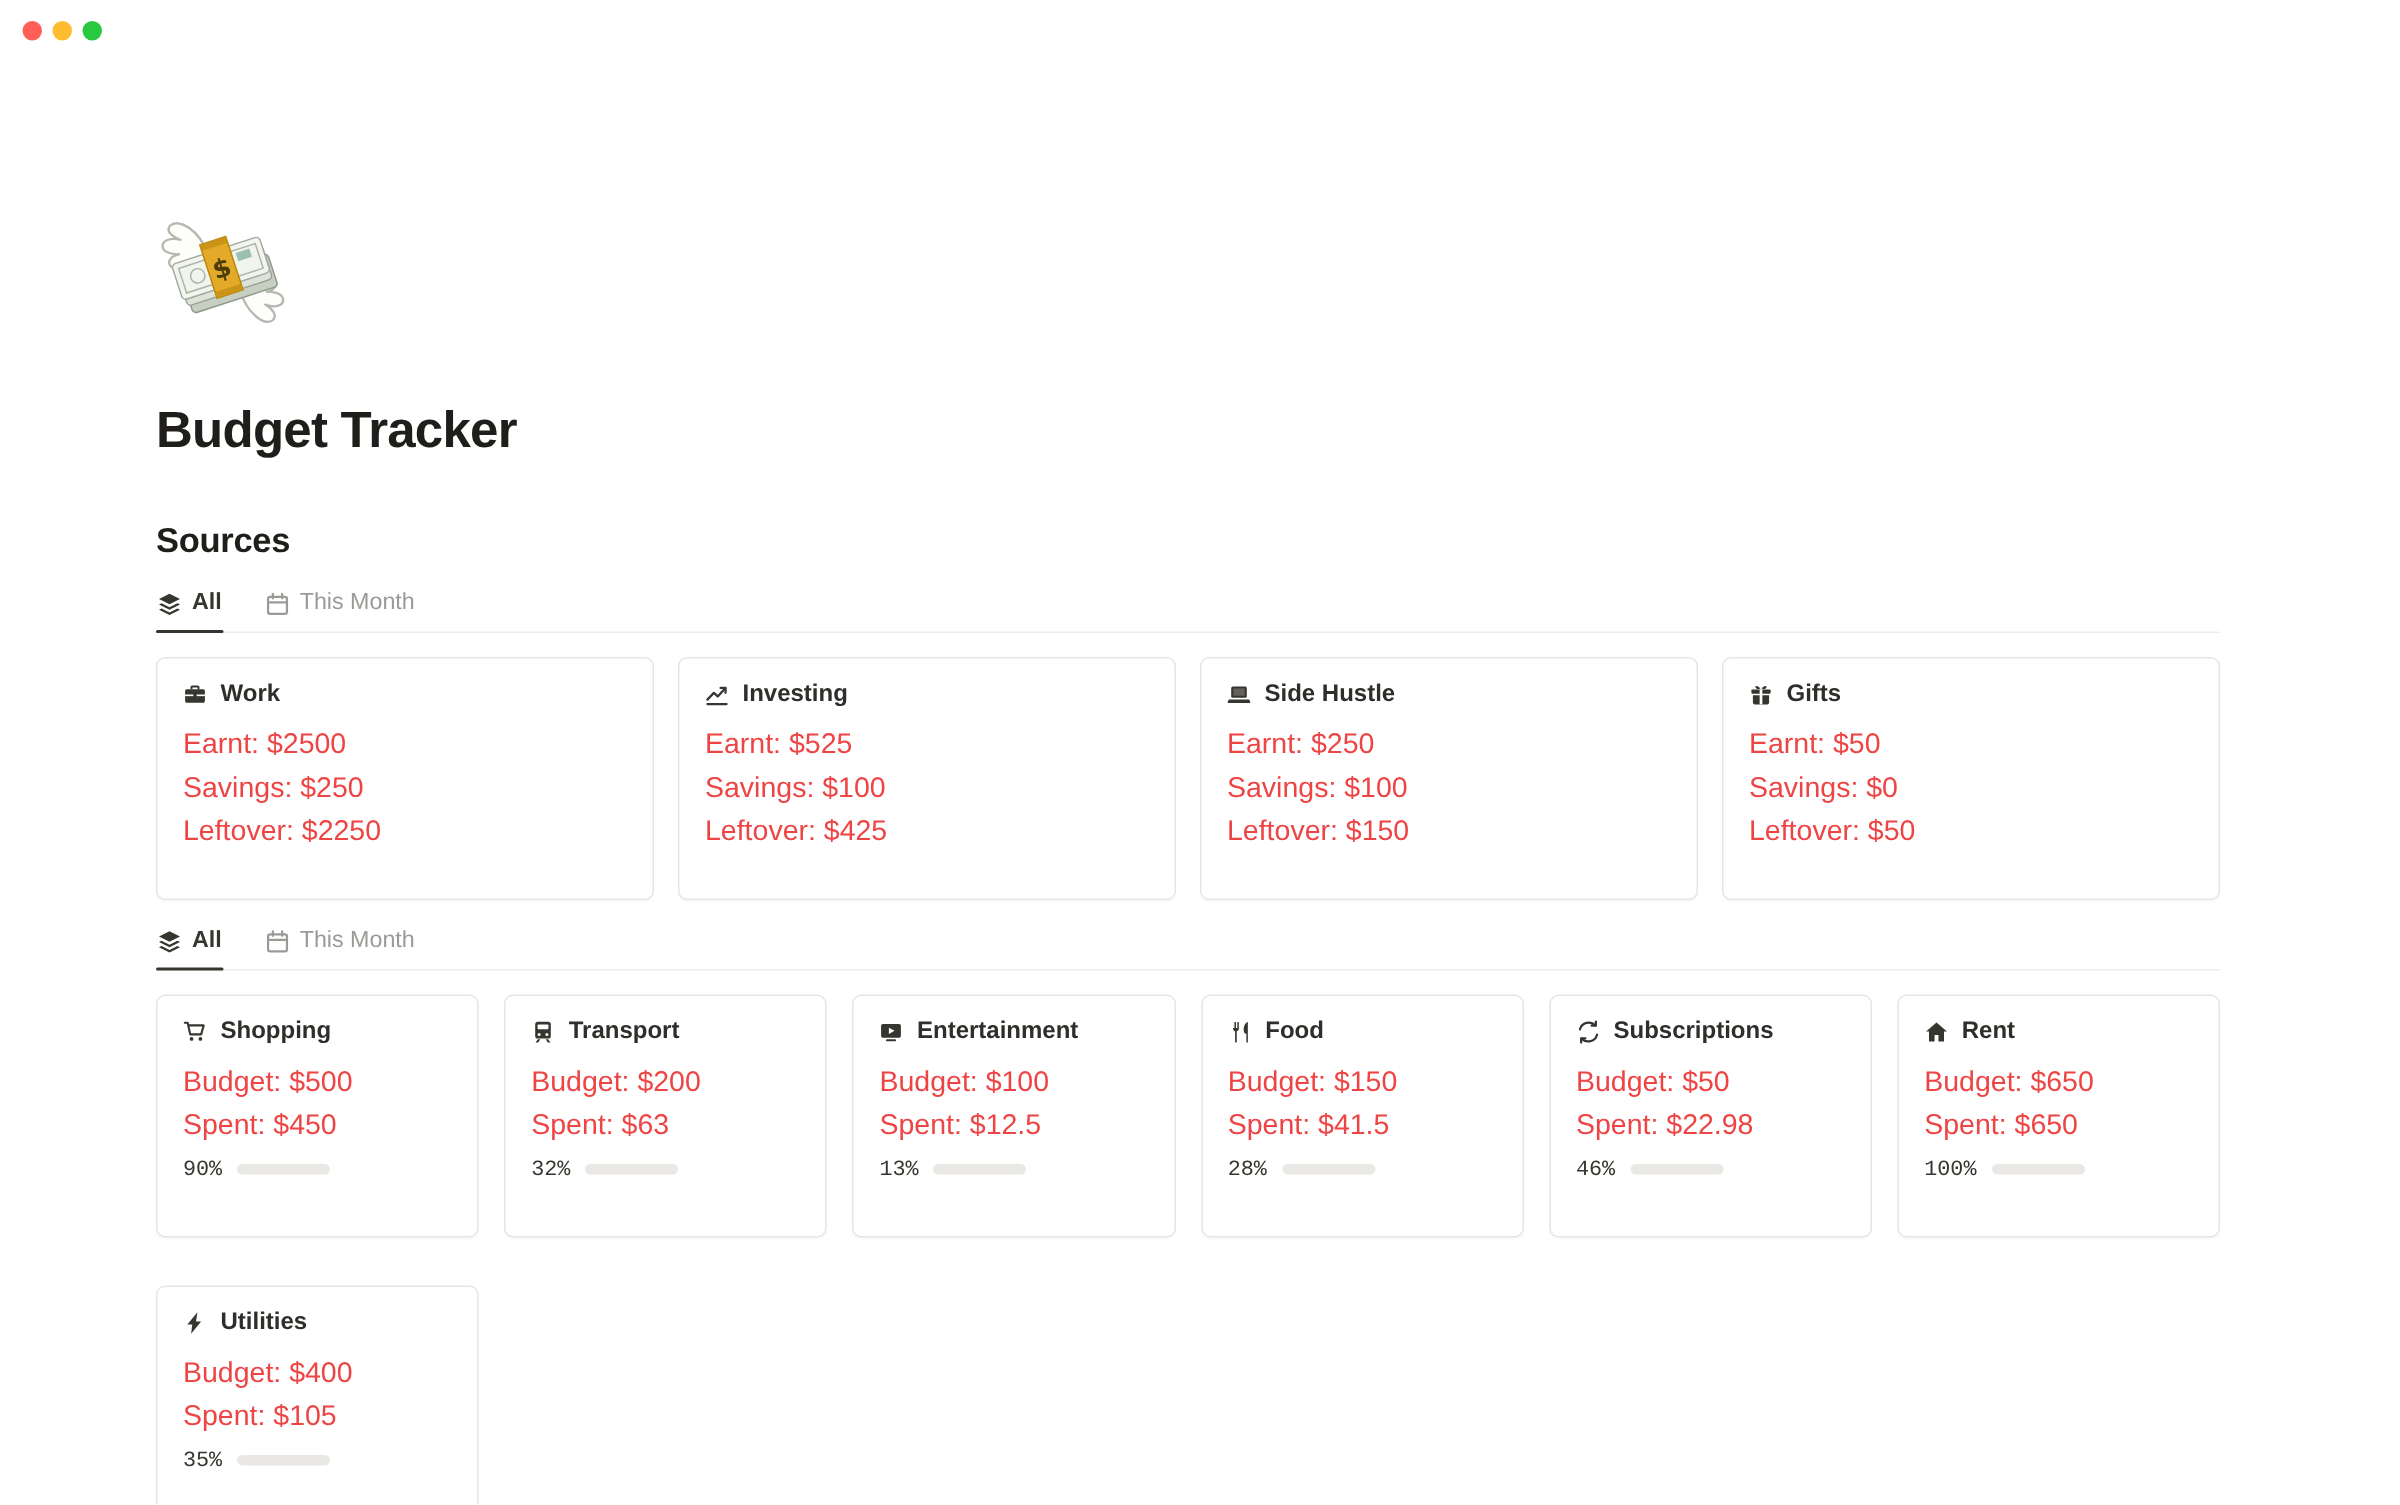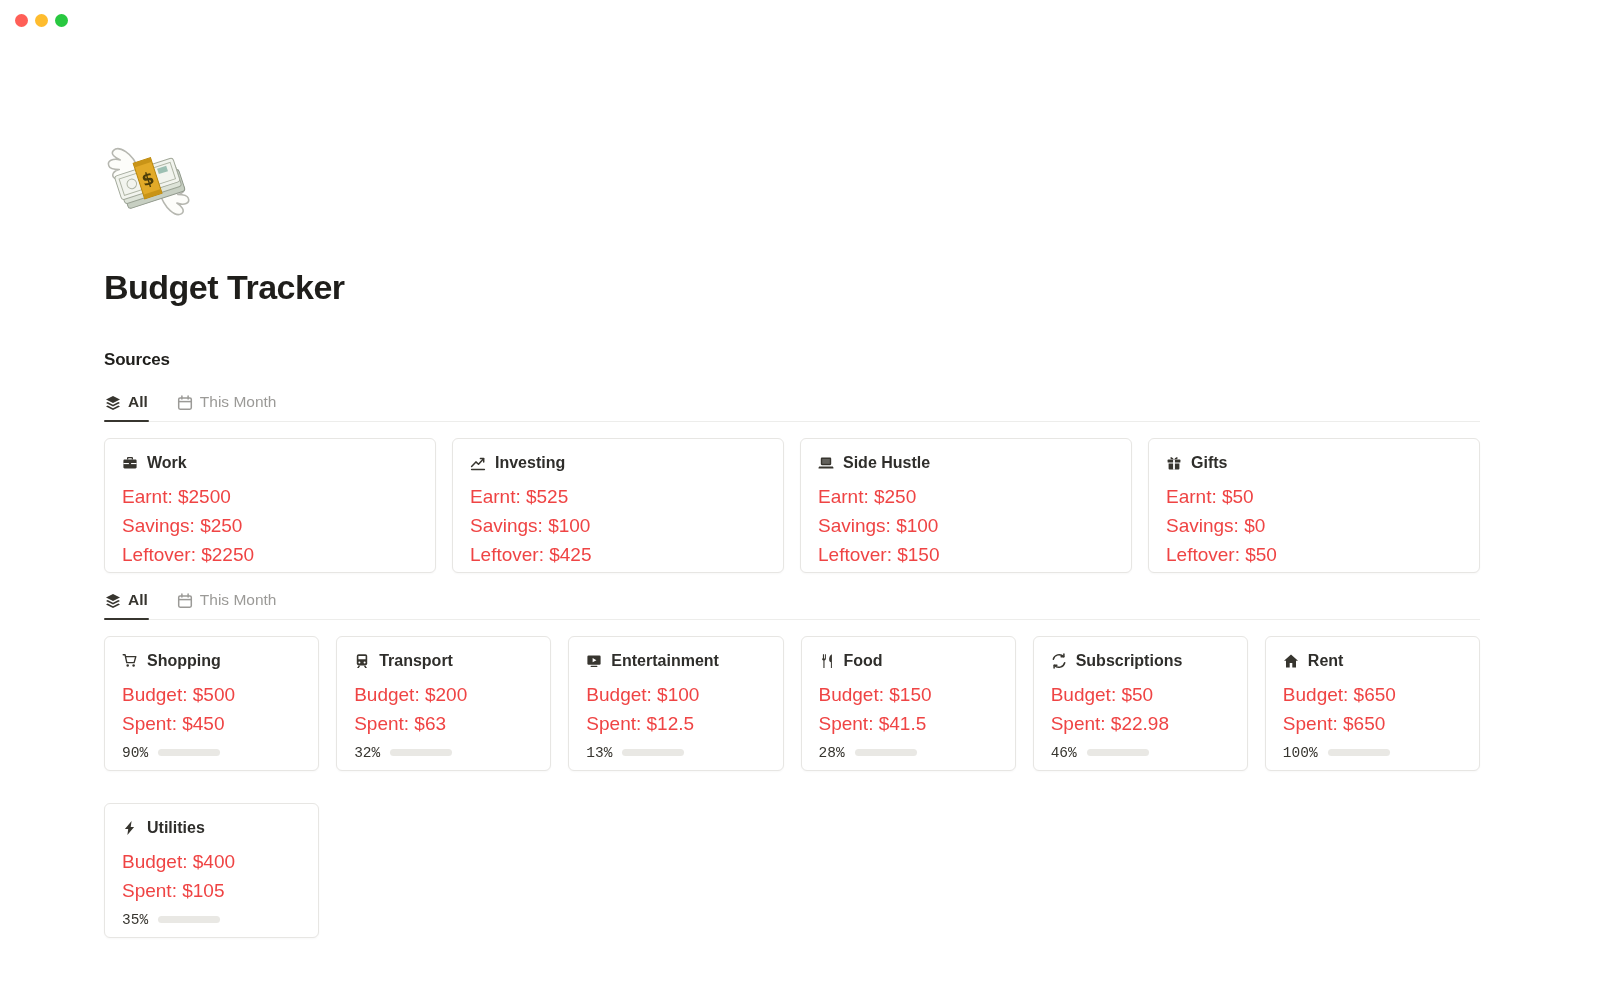--- a/index.html
+++ b/index.html
@@ -15,21 +15,21 @@
   .traffic { position: absolute; top: 14px; left: 15px; display: flex; gap: 7px; }
   .dot { width: 13px; height: 13px; border-radius: 50%; }
   
   .content { margin: 0 120px 0 104px; width: 1376px; }
   .page-emoji { margin-top: 95px; width: 92px; height: 92px; }
   h1.page-title {
     margin: 36px 0 0 0; font-size: 34px; line-height: 48px;
     font-weight: 700; letter-spacing: -0.5px; color: #1f1e1b;
   }
   h2.section-heading {
-    margin: 34px 0 0 0; font-size: 17px; line-height: 30px;
+    margin: 34px 0 0 0; font-size: 23px; line-height: 30px;
     font-weight: 700; letter-spacing: -0.2px; color: #1f1e1b;
   }
   
   .tabs {
     margin-top: 16px; display: flex; gap: 27px; align-items: flex-end;
     border-bottom: 1px solid #ededeb;
   }
   .tab {
     display: flex; align-items: flex-end; gap: 7px;
     padding: 2px 1px 10px 1px; position: relative; cursor: pointer;
@@ -48,21 +48,21 @@
   .cards-sources {
     margin-top: 16px; display: grid;
     grid-template-columns: repeat(4, 1fr); gap: 16px;
   }
   .cards-budget {
     margin-top: 16px; display: grid;
     grid-template-columns: repeat(6, 1fr); gap: 32px 17px;
   }
   .card {
     background: #fff; border: 1px solid #e7e6e3; border-radius: 6px;
-    padding: 13px 17px; height: 135px;
+    padding: 13px 17px; height: 162px;
     box-shadow: 0 1px 2px rgba(15,15,15,0.03);
     cursor: pointer;
   }
   .card-title {
     display: flex; align-items: center; gap: 9px;
     font-size: 16px; font-weight: 700; color: #2f2e2b;
     margin-bottom: 8px; line-height: 22px;
   }
   .card-icon { display: flex; align-items: center; }
   .card-icon svg { display: block; }

